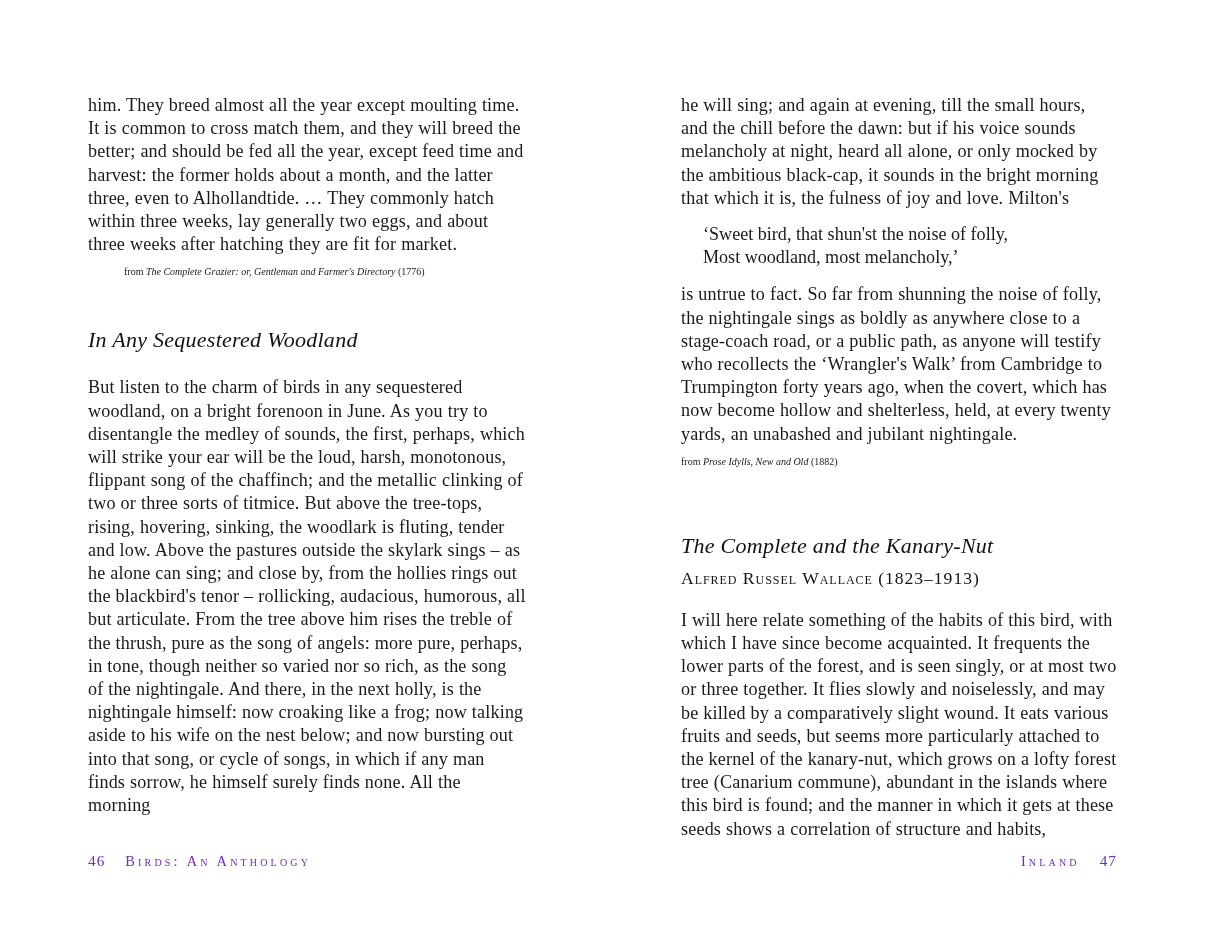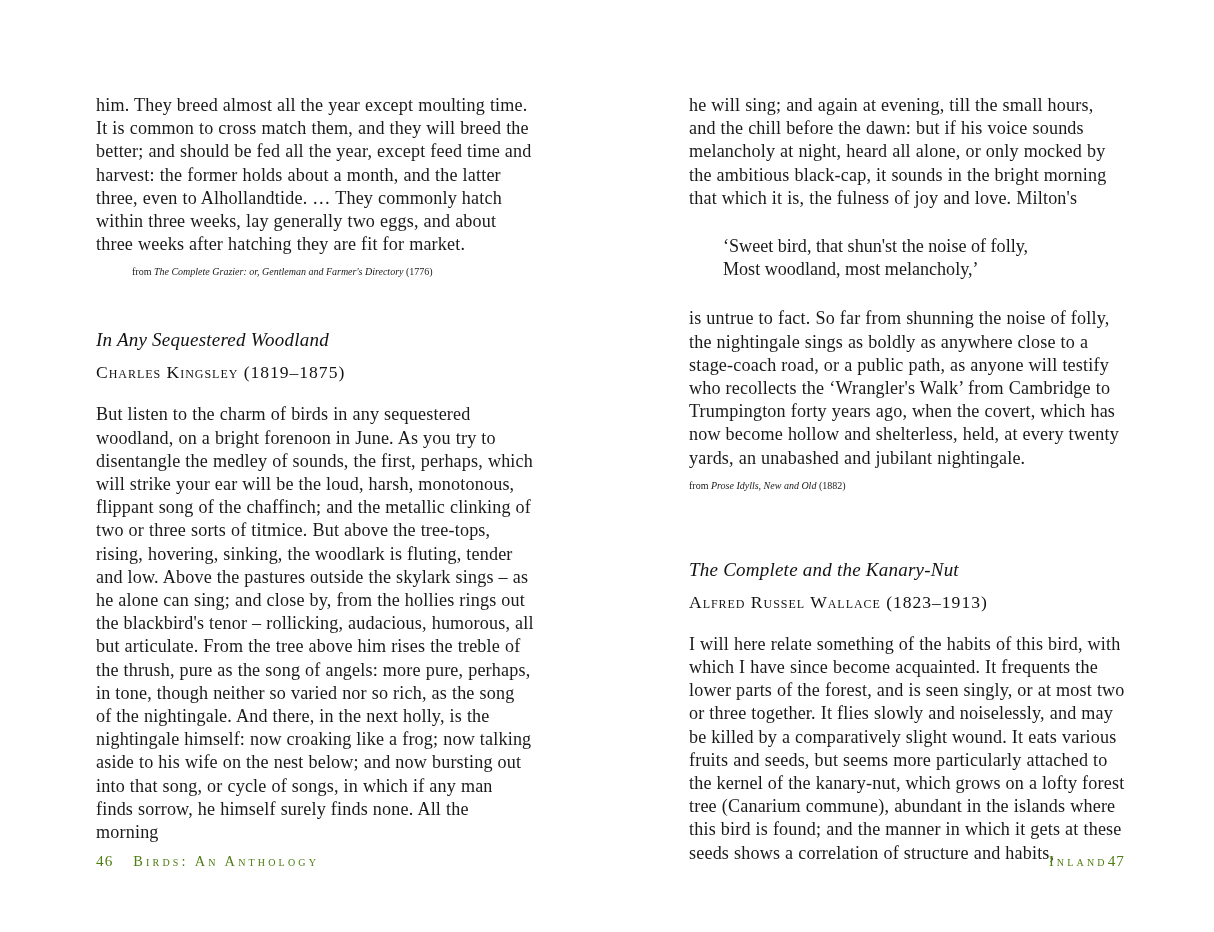--- a/index.html
+++ b/index.html
@@ -11,21 +11,21 @@
     width: 1214px;
     height: 932px;
     font-family: "Liberation Serif", "DejaVu Serif", serif;
     color: #1a1a1a;
     position: relative;
     overflow: hidden;
   }
 
   .spread {
     position: absolute;
-    top: 0; left: 8px;
+    top: 0; left: 0;
     width: 1206px;
     height: 932px;
     display: flex;
     flex-direction: row;
   }
 
   .page {
     position: relative;
     width: 607px;
     height: 932px;
@@ -59,38 +59,38 @@
   }
   .attribution.right { text-align: left; }
   .attribution.indent { text-align: left; padding-left: 36px; }
   .attribution .title-italic { font-style: italic; }
 
   
   h2.piece-title {
     margin: 0;
     font-style: italic;
     font-weight: normal;
-    font-size: 19px;
+    font-size: 22px;
     line-height: 32px;
     letter-spacing: 0.012em;
     color: #121212;
   }
 
   .byline {
     margin: 5px 0 0 0;
     font-size: 17.6px;
     line-height: 22px;
     font-variant: small-caps;
     letter-spacing: 0.055em;
     color: #121212;
   }
 
   
   .verse {
-    margin: 12px;
+    margin: 0;
     padding-left: 22px;
     font-size: 18.1px;
     line-height: 23.2px;
     color: #1a1a1a;
   }
   .verse .line { display: block; }
 
   
   .gap-title   { height: 42px; }
   .gap-after-byline { height: 20px; }
@@ -101,21 +101,21 @@
   
   .footer {
     position: absolute;
     bottom: 0;
     left: 0;
     width: 100%;
     box-sizing: border-box;
     font-size: 14.4px;
     line-height: 18px;
     font-variant: small-caps;
-    color: #4d7c0f;
+    color: #6d28d9;
     display: flex;
     align-items: flex-start;
   }
   .footer-verso {
     padding-left: 88px;
     padding-bottom: 62px;
     justify-content: flex-start;
   }
   .footer-recto {
     padding-right: 89px;
@@ -125,21 +125,21 @@
   .folio {
     font-variant: normal;
     letter-spacing: 0.07em;
     font-size: 15.2px;
   }
   .running-head {
     letter-spacing: 0.22em;
     font-family: Liberation Serif, serif;
   }
   .footer-verso .folio { margin-right: 20px; }
-  .footer-recto .folio { }
+  .footer-recto .folio { margin-left: 20px; }
 </style>
 </head>
 <body>
 
 <div class="spread">
 
   <div class="page page-verso">
     <div class="column">
 
       <p class="body">him. They breed almost all the year except moulting time. It is common to cross match them, and they will breed the better; and should be fed all the year, except feed time and harvest: the former holds about a month, and the latter three, even to Alhollandtide. … They commonly hatch within three weeks, lay generally two eggs, and about three weeks after hatching they are fit for market.</p>
@@ -147,21 +147,20 @@
       <p class="attribution indent">
         <span>from</span>
         <span class="title-italic">The Complete Grazier: or, Gentleman and Farmer's Directory</span>
         <span>(1776)</span>
       </p>
 
       <div class="gap-title"></div>
 
       <h2 class="piece-title">In Any Sequestered Woodland</h2>
 
-      <p class="byline">Charles Kingsley (1819–1875)</p>
 
       <div class="gap-after-byline"></div>
 
       <p class="body">But listen to the charm of birds in any sequestered woodland, on a bright forenoon in June. As you try to disentangle the medley of sounds, the first, perhaps, which will strike your ear will be the loud, harsh, monotonous, flippant song of the chaffinch; and the metallic clinking of two or three sorts of titmice. But above the tree-tops, rising, hovering, sinking, the woodlark is fluting, tender and low. Above the pastures outside the skylark sings – as he alone can sing; and close by, from the hollies rings out the blackbird's tenor – rollicking, audacious, humorous, all but articulate. From the tree above him rises the treble of the thrush, pure as the song of angels: more pure, perhaps, in tone, though neither so varied nor so rich, as the song of the nightingale. And there, in the next holly, is the nightingale himself: now croaking like a frog; now talking aside to his wife on the nest below; and now bursting out into that song, or cycle of songs, in which if any man finds sorrow, he himself surely finds none. All the morning</p>
     </div>
 
     <div class="footer footer-verso">
       <span class="folio">46</span>
       <span class="running-head">Birds: An Anthology</span>
     </div>

